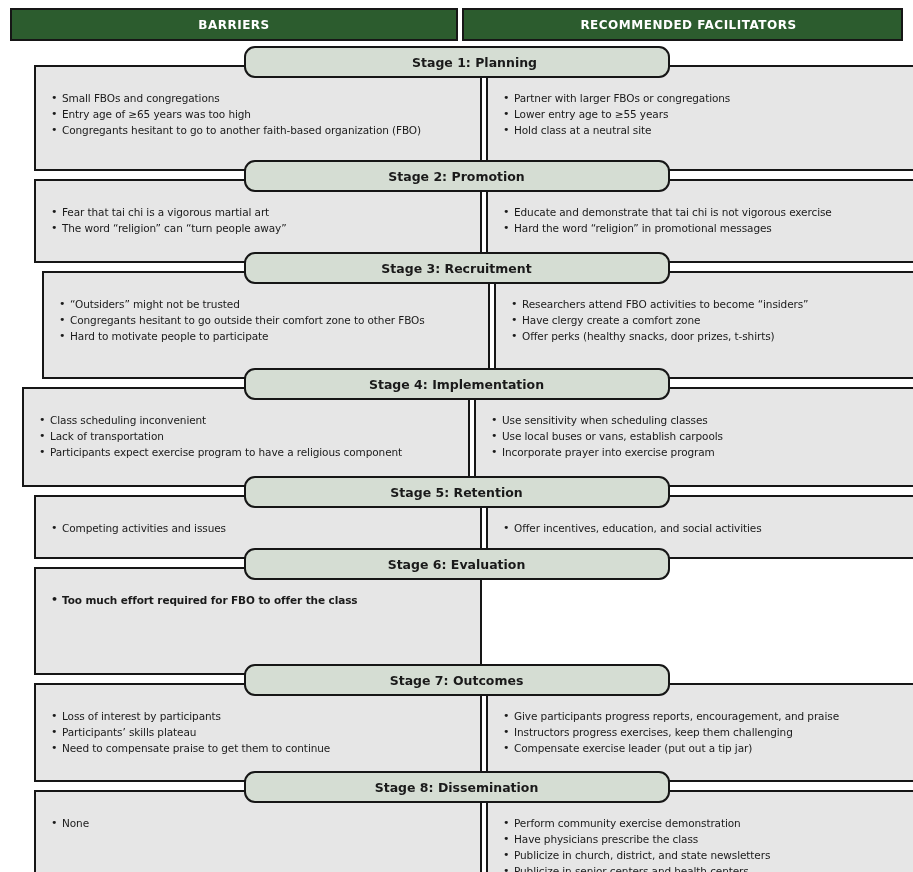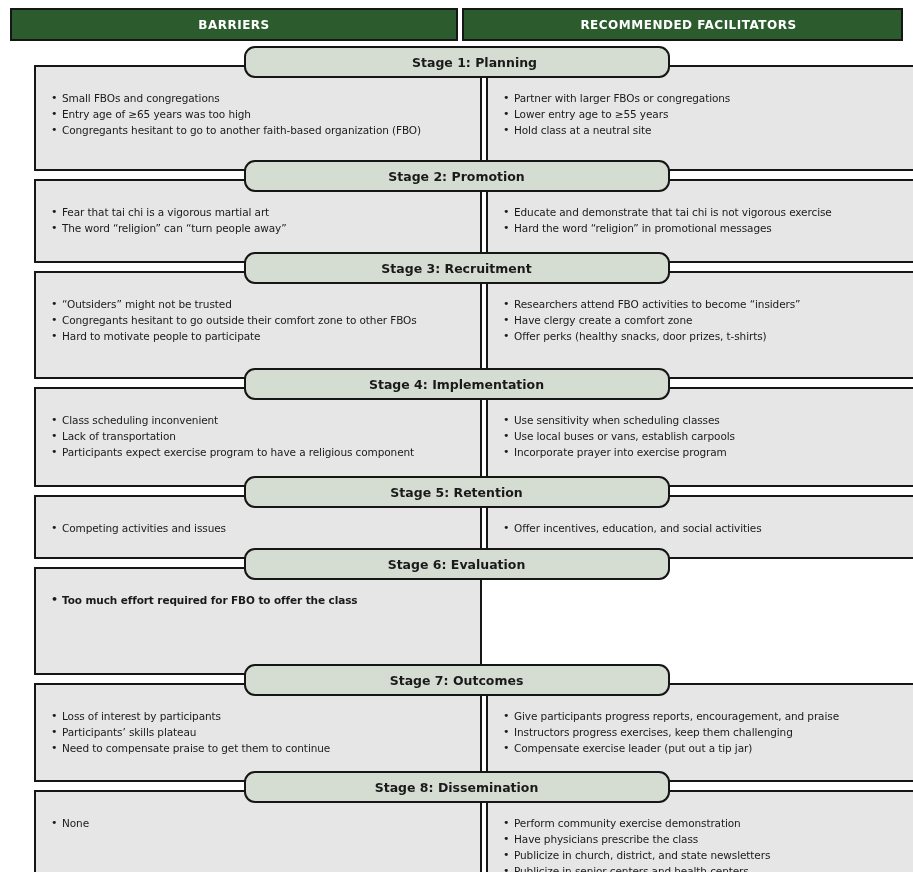--- a/index.html
+++ b/index.html
@@ -61,22 +61,22 @@
   .cell {
     box-sizing: border-box;
     background: var(--cell-bg, #e6e6e6);
     border: 2px solid var(--border-col, #161616);
     padding: 23px 8px 8px 14px;
   }
   .cell.left  { flex: 0 0 448px; }
   .cell.right { flex: 0 0 441px; }
   .row.h1 { min-height: 106px; }
   .row.h2 { min-height: 84px; }
-  .row.h3 { min-height: 108px; }
-  .row.h4 { min-height: 100px; }
+  .row.h3 { min-height: 108px; margin-left: 8px; }
+  .row.h4 { min-height: 100px; justify-content: center; }
   .row.h5 { min-height: 64px; }
   .row.h6 { min-height: 108px; font-weight: bold; }
   .row.h7 { min-height: 99px; }
   .row.h8 { min-height: 98px; }
   
   ul.bullets {
     margin: 0;
     padding: 0;
     list-style: none;
     font-size: 10.5px;

